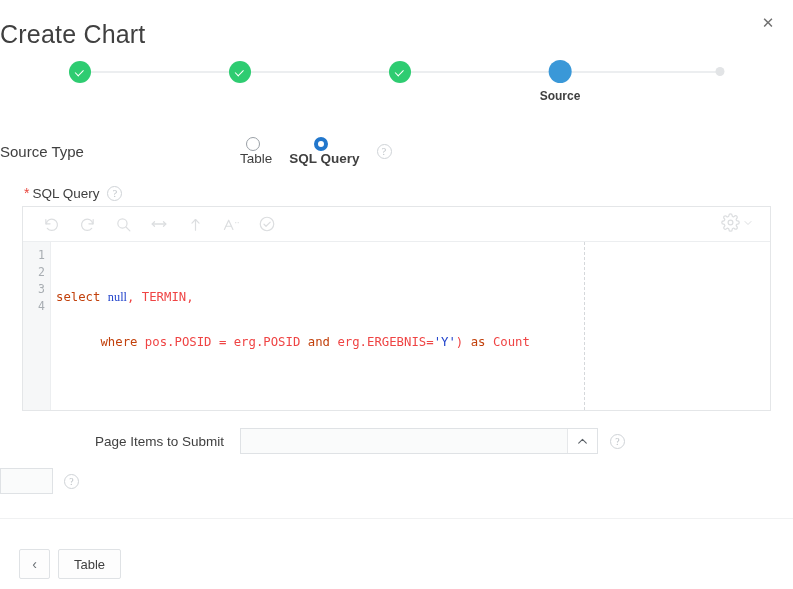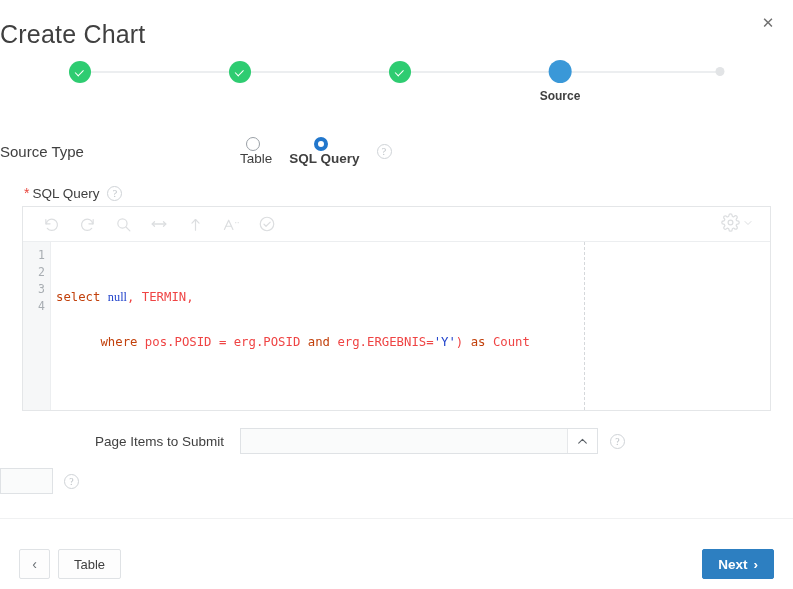--- a/index.html
+++ b/index.html
@@ -318,19 +318,15 @@
 
   <div class="form-row" style="top:468px">
     <input class="smallbox" type="text" placeholder="" style="">
     <span class="help frow-help" style="margin-left:11px">?</span>
   </div>
 
   <div class="footer-divider"></div>
   <div class="footer">
     <button class="btn btn-back">‹</button>
     <button class="btn btn-cancel">Table</button>
-    <button class="btn btn-next">
-      <span>Next</span>
-      <span>›</span>
-    </button>
   </div>
 
 </div>
 
 </body></html>

